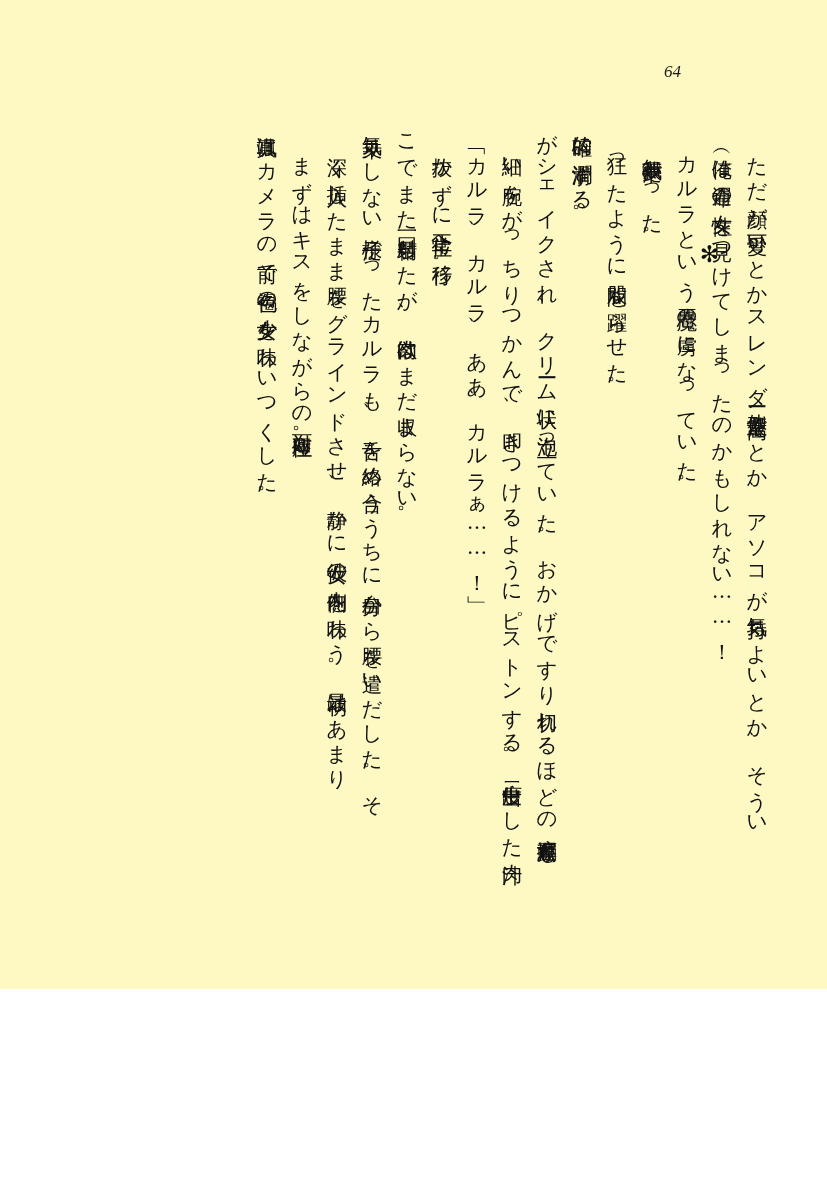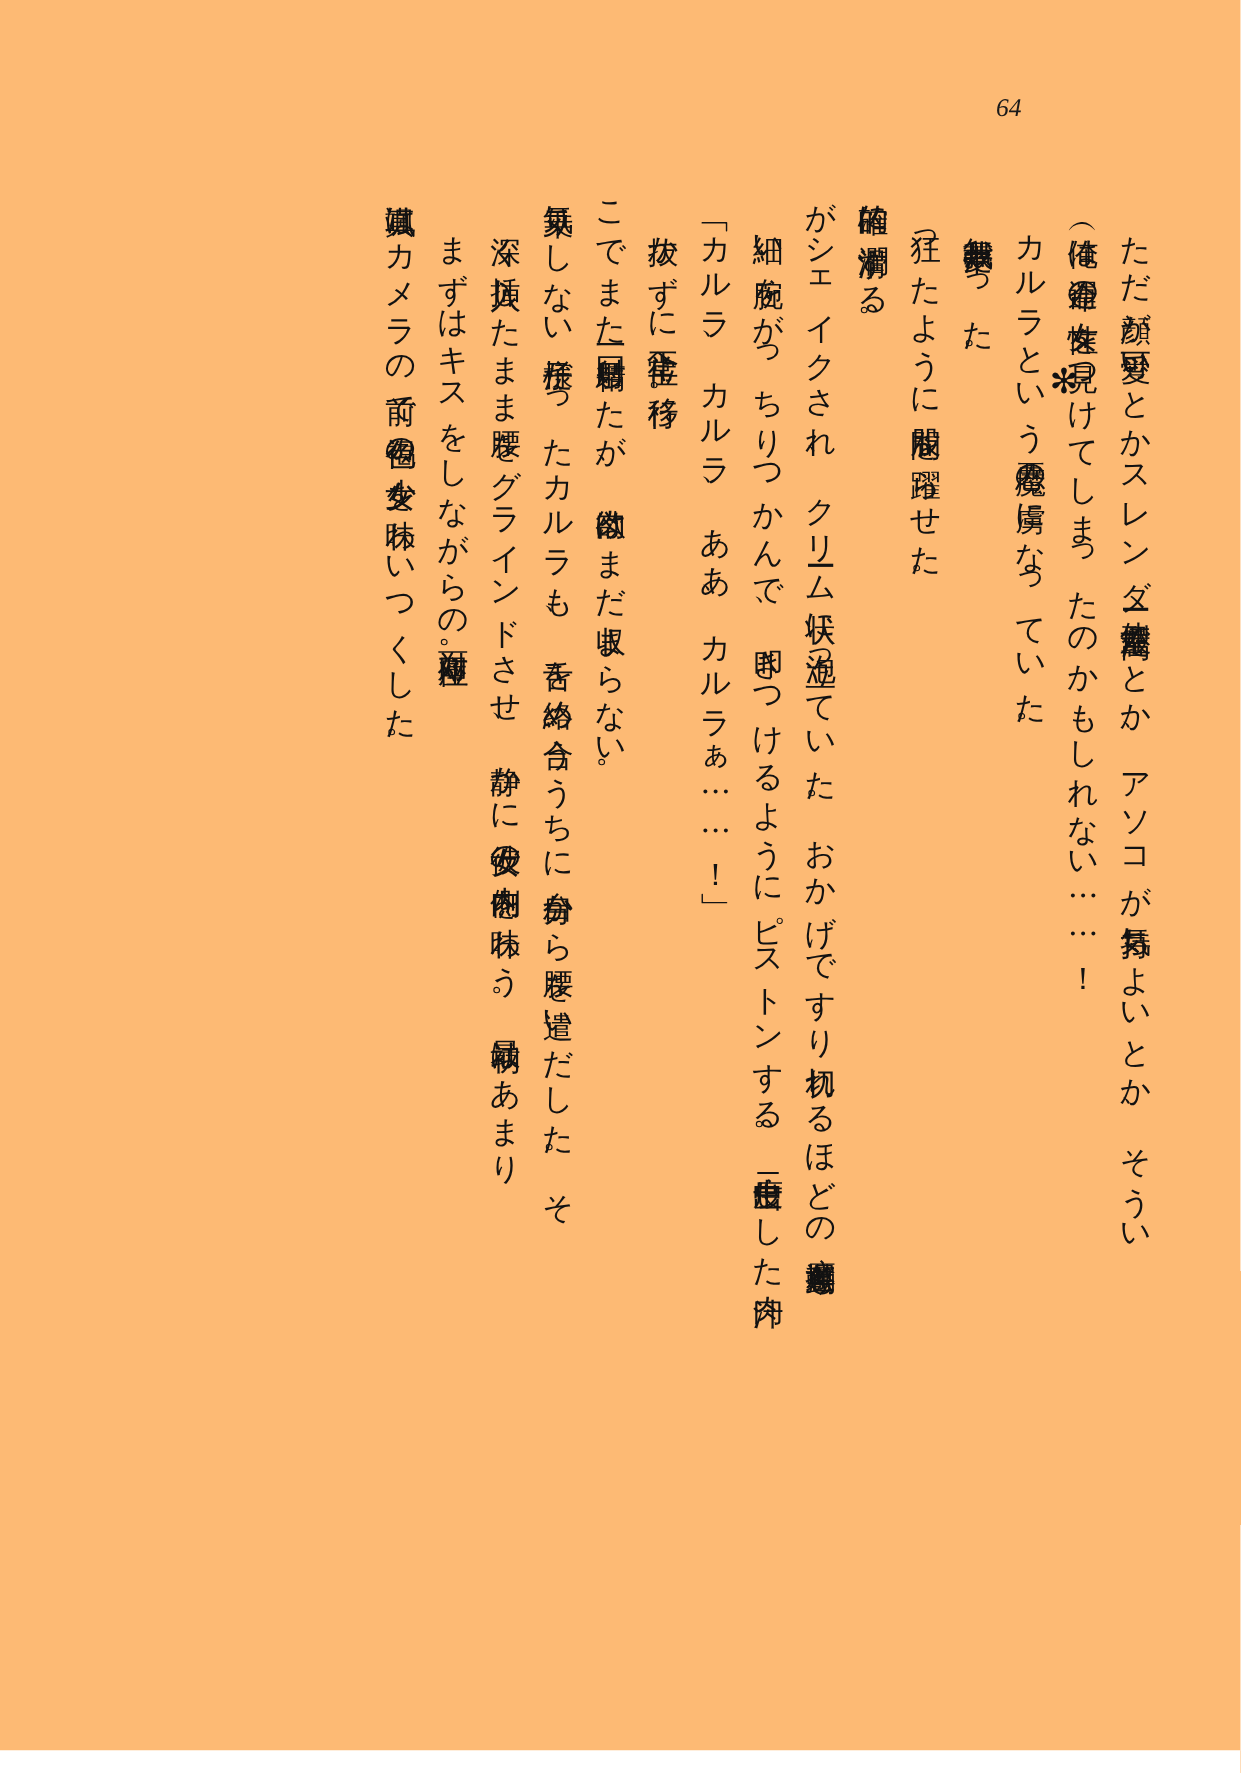--- a/index.html
+++ b/index.html
@@ -3,22 +3,22 @@
 <meta charset="utf-8">
 <style>
   html, body {
     margin: 0;
     padding: 0;
     background: #ffffff;
   }
   .page {
     position: relative;
     width: 827px;
-    height: 1167px;
-    background: #fdba74;
+    height: 989px;
+    background: #fef9c3;
     overflow: hidden;
     font-family: "Liberation Serif", "DejaVu Serif", serif;
     color: #111111;
   }
   .page-number {
     position: absolute;
     top: 62px;
     left: 0;
     right: 146px;
     text-align: right;

